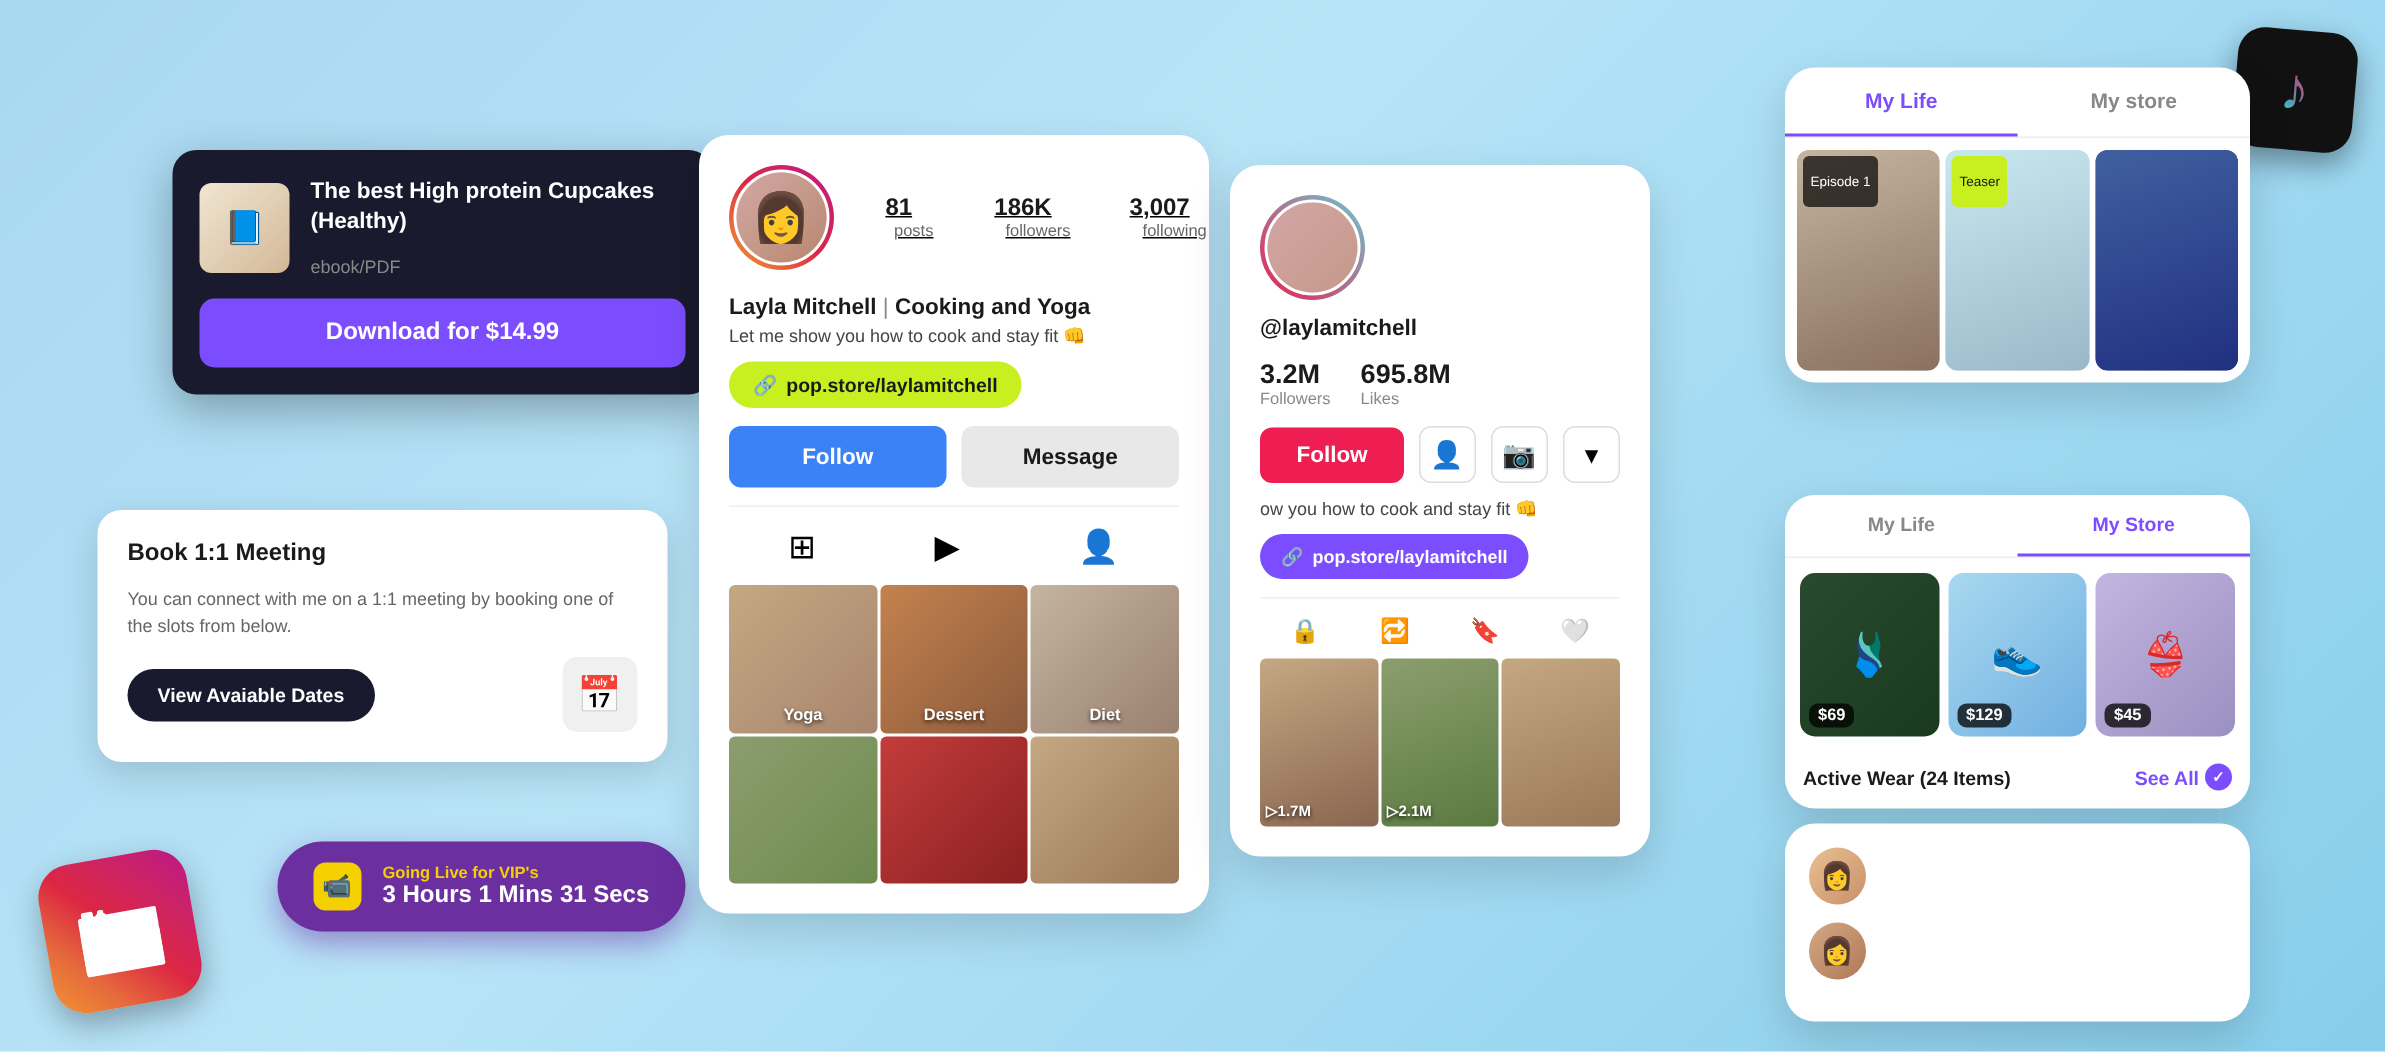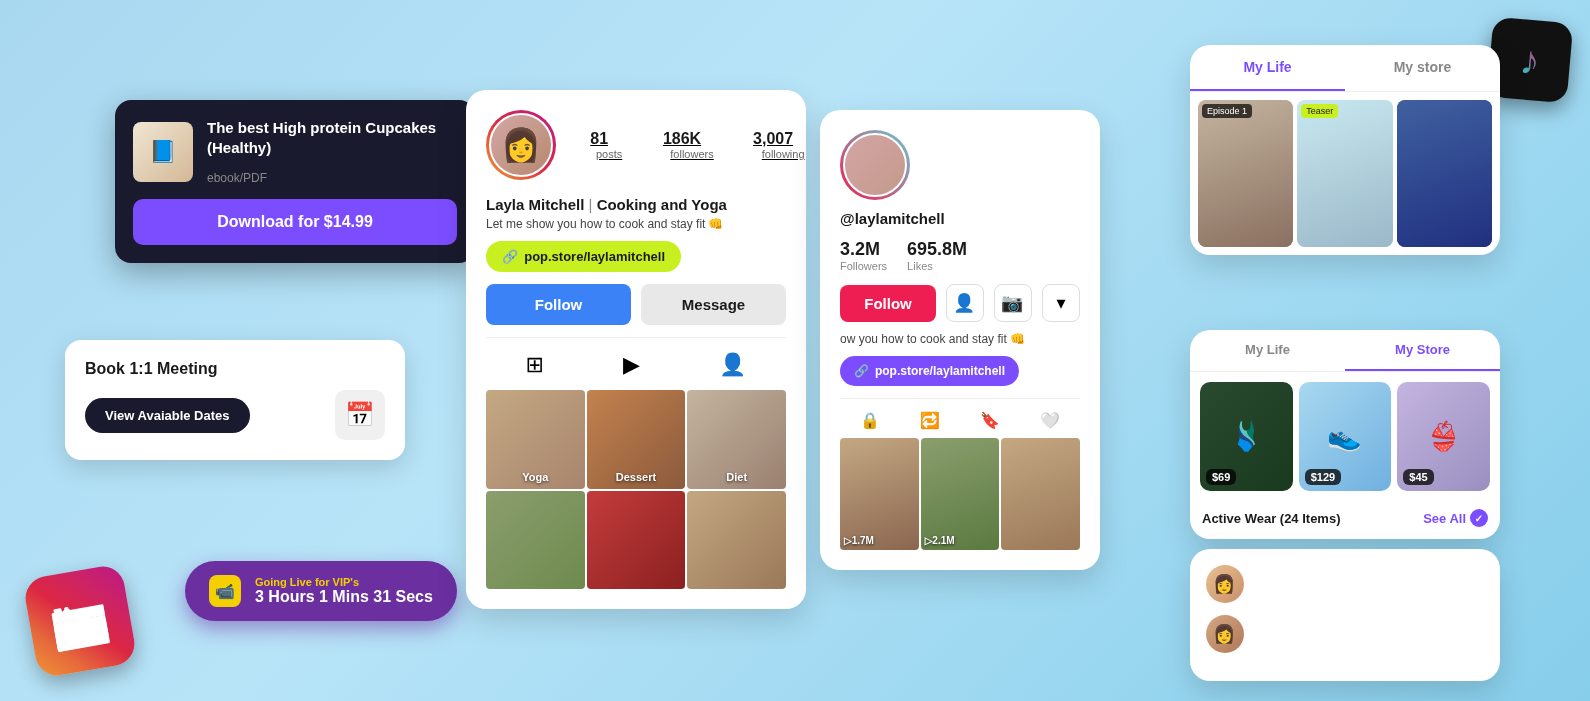--- a/index.html
+++ b/index.html
@@ -108,21 +108,21 @@
       cursor: pointer;
       width: 100%;
       text-align: center;
     }
 
     
     .meeting-card {
       position: absolute;
       top: 340px;
       left: 65px;
-      width: 340px;
+      width: 380px;
       background: #fff;
       border-radius: 16px;
       padding: 20px;
       box-shadow: 0 8px 24px rgba(0,0,0,0.15);
       display: flex;
       flex-direction: column;
       gap: 12px;
     }
     .meeting-card h3 {
       font-size: 16px;
@@ -504,21 +504,21 @@
     .mylife-cell.ep2 { background: linear-gradient(160deg, #c8e8f0, #9ab8c8); }
     .mylife-cell.ep3 { background: linear-gradient(160deg, #4060a0, #203080); }
     .mylife-badge {
       position: absolute;
       top: 4px;
       left: 4px;
       background: rgba(0,0,0,0.7);
       color: #fff;
       font-size: 9px;
       border-radius: 4px;
-      padding: 2px 5px;
+      padding: 12px 5px;
     }
     .mylife-badge.green {
       background: #c8f020;
       color: #1a1a1a;
     }
     .mylife-cell-inner {
       width: 100%;
       aspect-ratio: 0.65;
       display: flex;
       align-items: center;
@@ -688,20 +688,21 @@
     <div class="ebook-info">
       <h3>The best High protein Cupcakes (Healthy)</h3>
       <div class="ebook-type">ebook/PDF</div>
     </div>
   </div>
   <button class="download-btn">Download for  $14.99</button>
 </div>
 
 <div class="meeting-card">
   <h3>Book 1:1 Meeting</h3>
+  <p>You can connect with me on a 1:1 meeting by booking one of the slots from below.</p>
   <div class="meeting-bottom">
     <button class="view-dates-btn">View Avaiable Dates</button>
     <div class="calendar-icon-area">📅</div>
   </div>
 </div>
 
 <div class="live-card">
   <div class="live-cam">📹</div>
   <div class="live-text">
     <div class="live-top">Going Live for VIP's</div>

